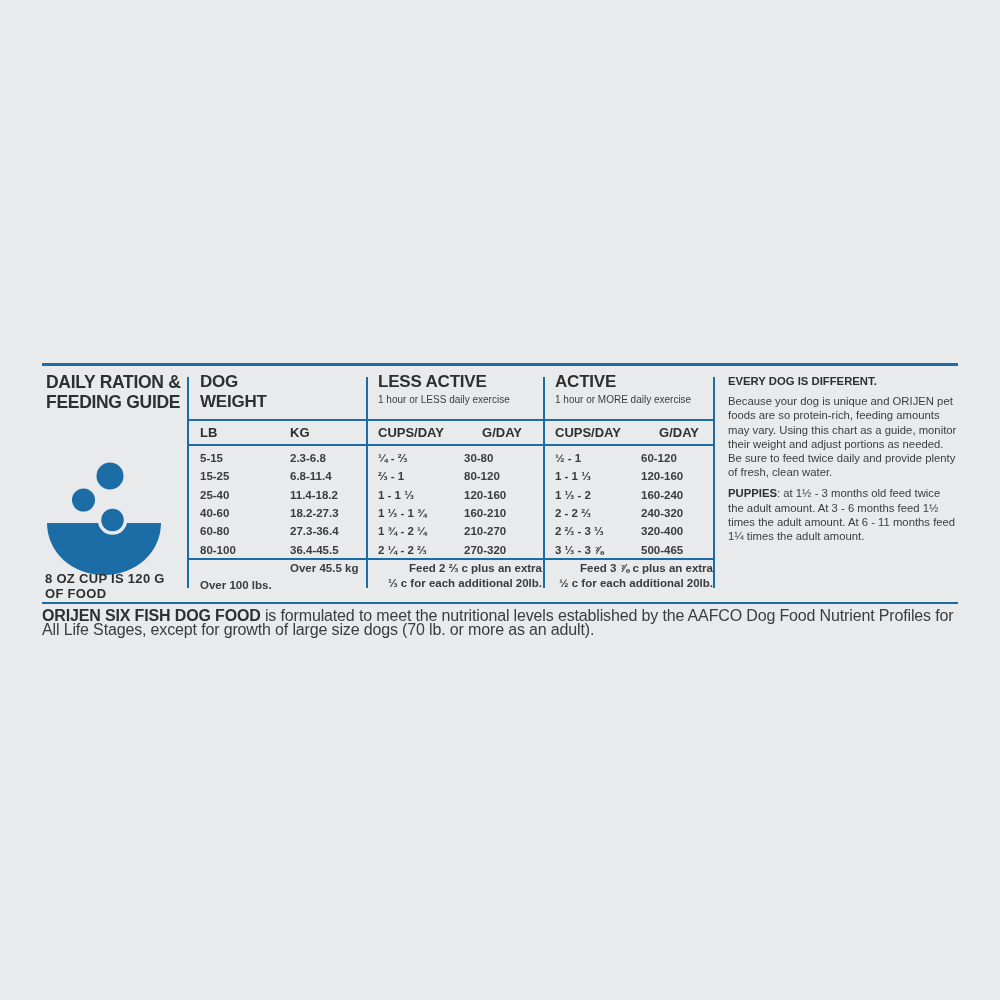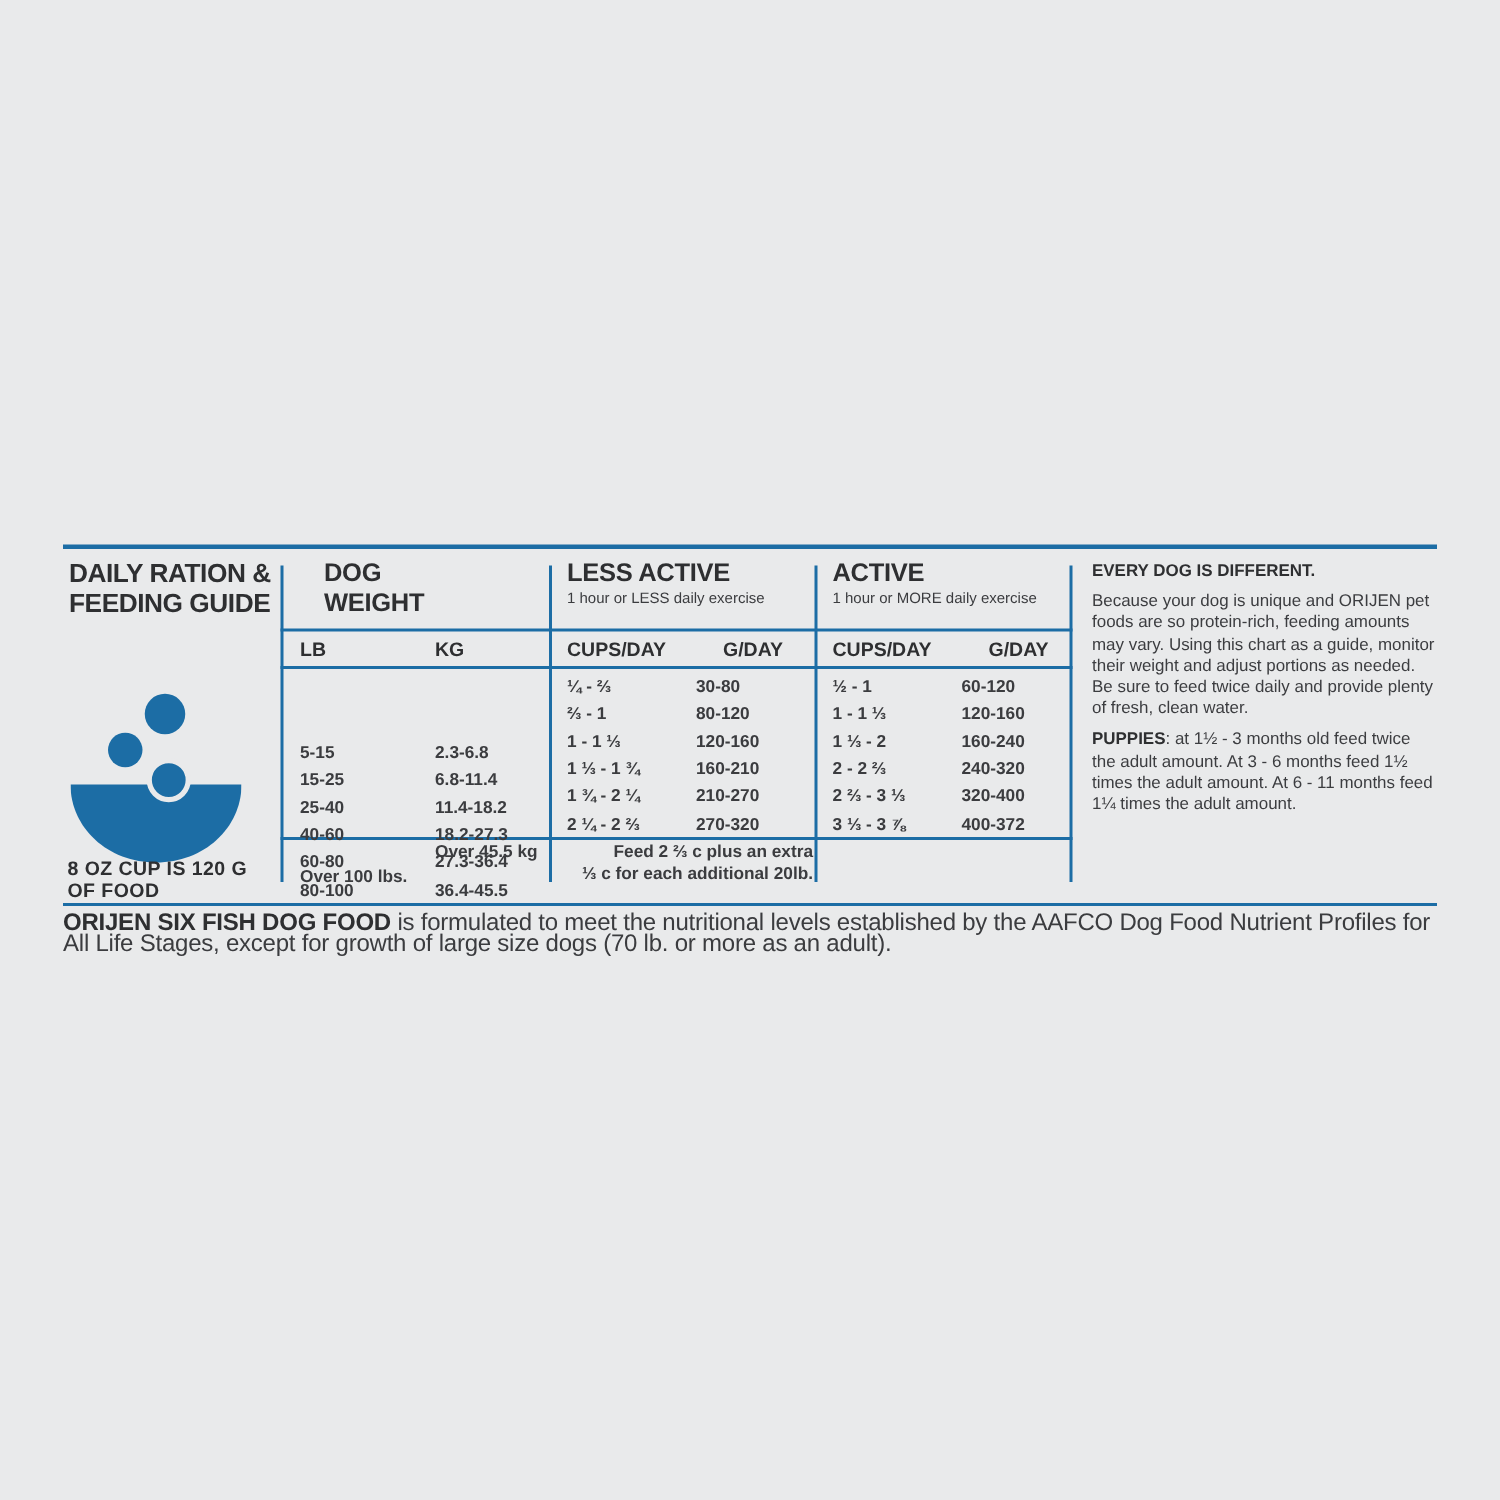--- a/index.html
+++ b/index.html
@@ -34,21 +34,21 @@
   
   .sec-head{position:absolute;font-size:17px;font-weight:700;line-height:20px;letter-spacing:-0.2px;color:#2e2f31;}
   .sec-sub{position:absolute;font-size:10px;font-weight:400;color:#3b3c3f;}
 
   
   .colhead{position:absolute;font-size:13px;font-weight:700;color:#2e2f31;text-align:right;}
 
   
   .rows{position:absolute;top:449px;}
   .row{display:flex;height:18.3px;align-items:center;font-size:11.5px;font-weight:700;color:#3b3c3f;}
-  .rows-weight{left:200px;width:158px;margin-top:44px;}
+  .rows-weight{left:200px;width:158px;}
   .rows-weight .c1{width:90px;}
   .rows-ration .c1{width:86px;}
   .rows-ration .c2{flex:1;text-align:left;}
   .rows-less{left:378px;width:144px;}
   .rows-active{left:555px;width:144px;}
 
   .over-row{position:absolute;left:200px;top:562px;width:170px;display:flex;
     font-size:11.5px;font-weight:700;color:#3b3c3f;}
   .over-row .c1{width:90px;margin-top:17px;}
 
@@ -91,21 +91,21 @@
   <div class="bowl">
     <svg width="114" height="118" viewBox="0 0 114 118">
       <circle cx="63" cy="18" r="13.5" fill="#1c6da5"></circle>
       <circle cx="36.5" cy="42" r="11.5" fill="#1c6da5"></circle>
       <path d="M0,65 H114 C114,94 89,117 57,117 C25,117 0,94 0,65 Z" fill="#1c6da5"></path>
       <circle cx="65.5" cy="62" r="13" fill="#1c6da5" stroke="#e9eaeb" stroke-width="3.5"></circle>
     </svg>
   </div>
   <div class="cup-note">8 OZ CUP IS 120 G OF FOOD</div>
 
-  <div class="sec-head" style="left:200px;top:372px;margin-left:16px;">
+  <div class="sec-head" style="left:200px;top:372px;">
     <div>DOG</div>
     <div>WEIGHT</div>
   </div>
   <div class="colhead" style="left:200px;top:425px;">LB</div>
   <div class="colhead" style="left:290px;top:425px;">KG</div>
 
   <div class="rows rows-weight">
     <div class="row">
         <span class="c1">5-15</span>
         <span>2.3-6.8</span>
@@ -193,22 +193,26 @@
     <div class="row">
         <span class="c1">2 - 2 ⅔</span>
         <span class="c2">240-320</span>
       </div>
     <div class="row">
         <span class="c1">2 ⅔ - 3 ⅓</span>
         <span class="c2">320-400</span>
       </div>
     <div class="row">
         <span class="c1">3 ⅓ - 3 ⅞</span>
-        <span class="c2">400-372</span>
-      </div>
+        <span class="c2">500-465</span>
+      </div>
+  </div>
+  <div class="footer-note footer-active">
+    <div>Feed 3 ⅞ c plus an extra</div>
+    <div>½ c for each additional 20lb.</div>
   </div>
 
   <div class="notes">
     <div class="head">EVERY DOG IS DIFFERENT.</div>
     <p>Because your dog is unique and ORIJEN pet foods are so protein-rich, feeding amounts may vary. Using this chart as a guide, monitor their weight and adjust portions as needed. Be sure to feed twice daily and provide plenty of fresh, clean water.</p>
     <p><b>PUPPIES</b><span>: at 1½ - 3 months old feed twice the adult amount. At 3 - 6 months feed 1½ times the adult amount. At 6 - 11 months feed 1¼ times the adult amount.</span></p>
   </div>
 
   <div class="rule rule-bottom"></div>
   <div class="disclaimer">

